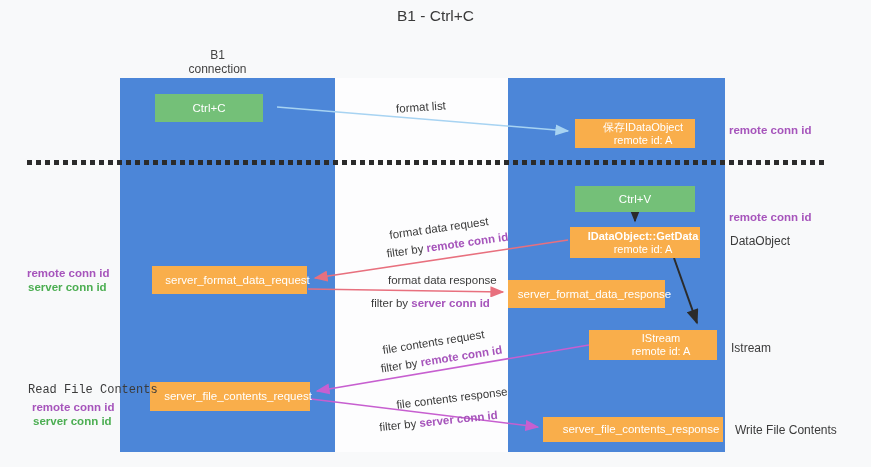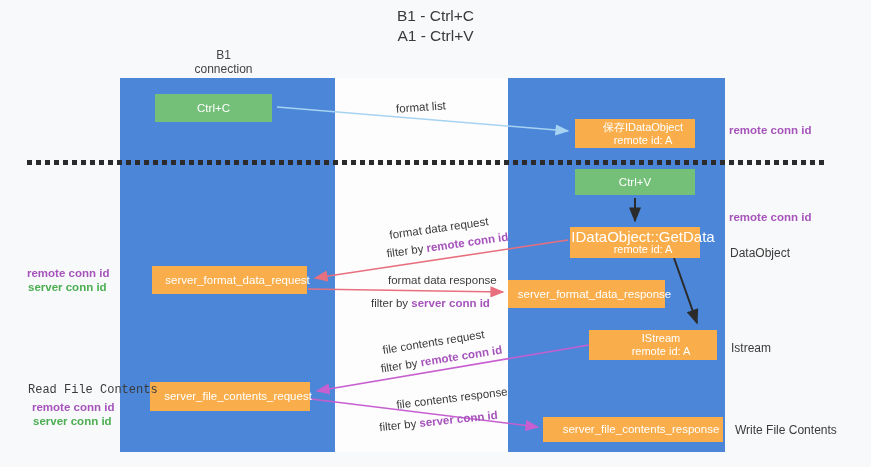--- a/index.html
+++ b/index.html
@@ -36,24 +36,23 @@
   .m-blue{fill:var(--arrow_blue);} .m-red{fill:var(--arrow_red);}
   .m-mag{fill:var(--arrow_magenta);} .m-blk{fill:var(--arrow_black);}
 </style>
 </head>
 <body>
 
 <div class="canvas">
 
   <div class="title">
     <div>B1 - Ctrl+C</div>
-    <div>A1 - Ctrl+V</div>
   </div>
 
-  <div class="lane-header" style="left:116px;top:48px;width:215px;">
+  <div class="lane-header" style="left:110px;top:48px;width:215px;">
     <div>B1</div>
     <div>connection</div>
   </div>
   <div class="lane-header" style="left:508px;top:48px;width:217px;margin-top:48px;">
     <div>A1</div>
     <div>remote</div>
   </div>
 
   <div class="band" style="left:335px;top:78px;width:173px;height:374px;"></div>
   <div class="lane" style="left:120px;top:78px;width:215px;height:374px;"></div>
@@ -78,35 +77,35 @@
     </defs>
     <path class="p-blue" d="M277,107 L568,131" marker-end="url(#ah-blue)"></path>
     <path class="p-blk" d="M635,198 L635,221" marker-end="url(#ah-blk)"></path>
     <path class="p-blk" d="M674,258 L697,323" marker-end="url(#ah-blk)"></path>
     <path class="p-red" d="M568,240 L315,278" marker-end="url(#ah-red)"></path>
     <path class="p-red" d="M308,289 L503,292" marker-end="url(#ah-red)"></path>
     <path class="p-mag" d="M589,345 L317,391" marker-end="url(#ah-mag)"></path>
     <path class="p-mag" d="M311,399 L538,427" marker-end="url(#ah-mag)"></path>
   </svg>
 
-  <div class="node green" style="left:155px;top:94px;width:117px;height:28px;">
+  <div class="node green" style="left:155px;top:94px;width:108px;height:28px;">
     <span>Ctrl+C</span>
   </div>
 
   <div class="node orange" style="left:575px;top:119px;width:120px;height:29px;">
     <span style="font-size:11px;">保存IDataObject</span>
     <span class="sub">remote id: A</span>
   </div>
 
-  <div class="node green" style="left:575px;top:169px;width:120px;height:26px;">
+  <div class="node green" style="left:575px;top:186px;width:120px;height:26px;">
     <span>Ctrl+V</span>
   </div>
 
   <div class="node orange" style="left:570px;top:227px;width:130px;height:31px;">
-    <span style="font-size:15px;">IDataObject::GetData</span>
+    <span style="font-size:11px;font-weight:bold;">IDataObject::GetData</span>
     <span class="sub">remote id: A</span>
   </div>
 
   <div class="node orange" style="left:508px;top:280px;width:157px;height:28px;">
     <span>server_format_data_response</span>
   </div>
 
   <div class="node orange" style="left:152px;top:266px;width:155px;height:28px;">
     <span>server_format_data_request</span>
   </div>
@@ -145,21 +144,21 @@
   </div>
 
   <div class="elabel" style="left:396px;top:392px;transform:rotate(-7deg);">file contents response</div>
   <div class="elabel" style="left:379px;top:415px;transform:rotate(-6deg);">
     <span>filter by</span>
     <span class="purple">server conn id</span>
   </div>
 
   <div class="side purple" style="left:729px;top:124px;">remote conn id</div>
   <div class="side purple" style="left:729px;top:211px;">remote conn id</div>
-  <div class="side plain" style="left:730px;top:246px;">DataObject</div>
+  <div class="side plain" style="left:730px;top:234px;">DataObject</div>
   <div class="side plain" style="left:731px;top:341px;">Istream</div>
   <div class="side plain" style="left:735px;top:423px;">Write File Contents</div>
 
   <div class="side purple" style="left:27px;top:267px;">remote conn id</div>
   <div class="side greentxt" style="left:28px;top:281px;">server conn id</div>
   <div class="side plain" style="left:28px;top:383px;font-family:Liberation Mono, monospace;">Read File Contents</div>
   <div class="side purple" style="left:32px;top:401px;">remote conn id</div>
   <div class="side greentxt" style="left:33px;top:415px;">server conn id</div>
 
 </div>

